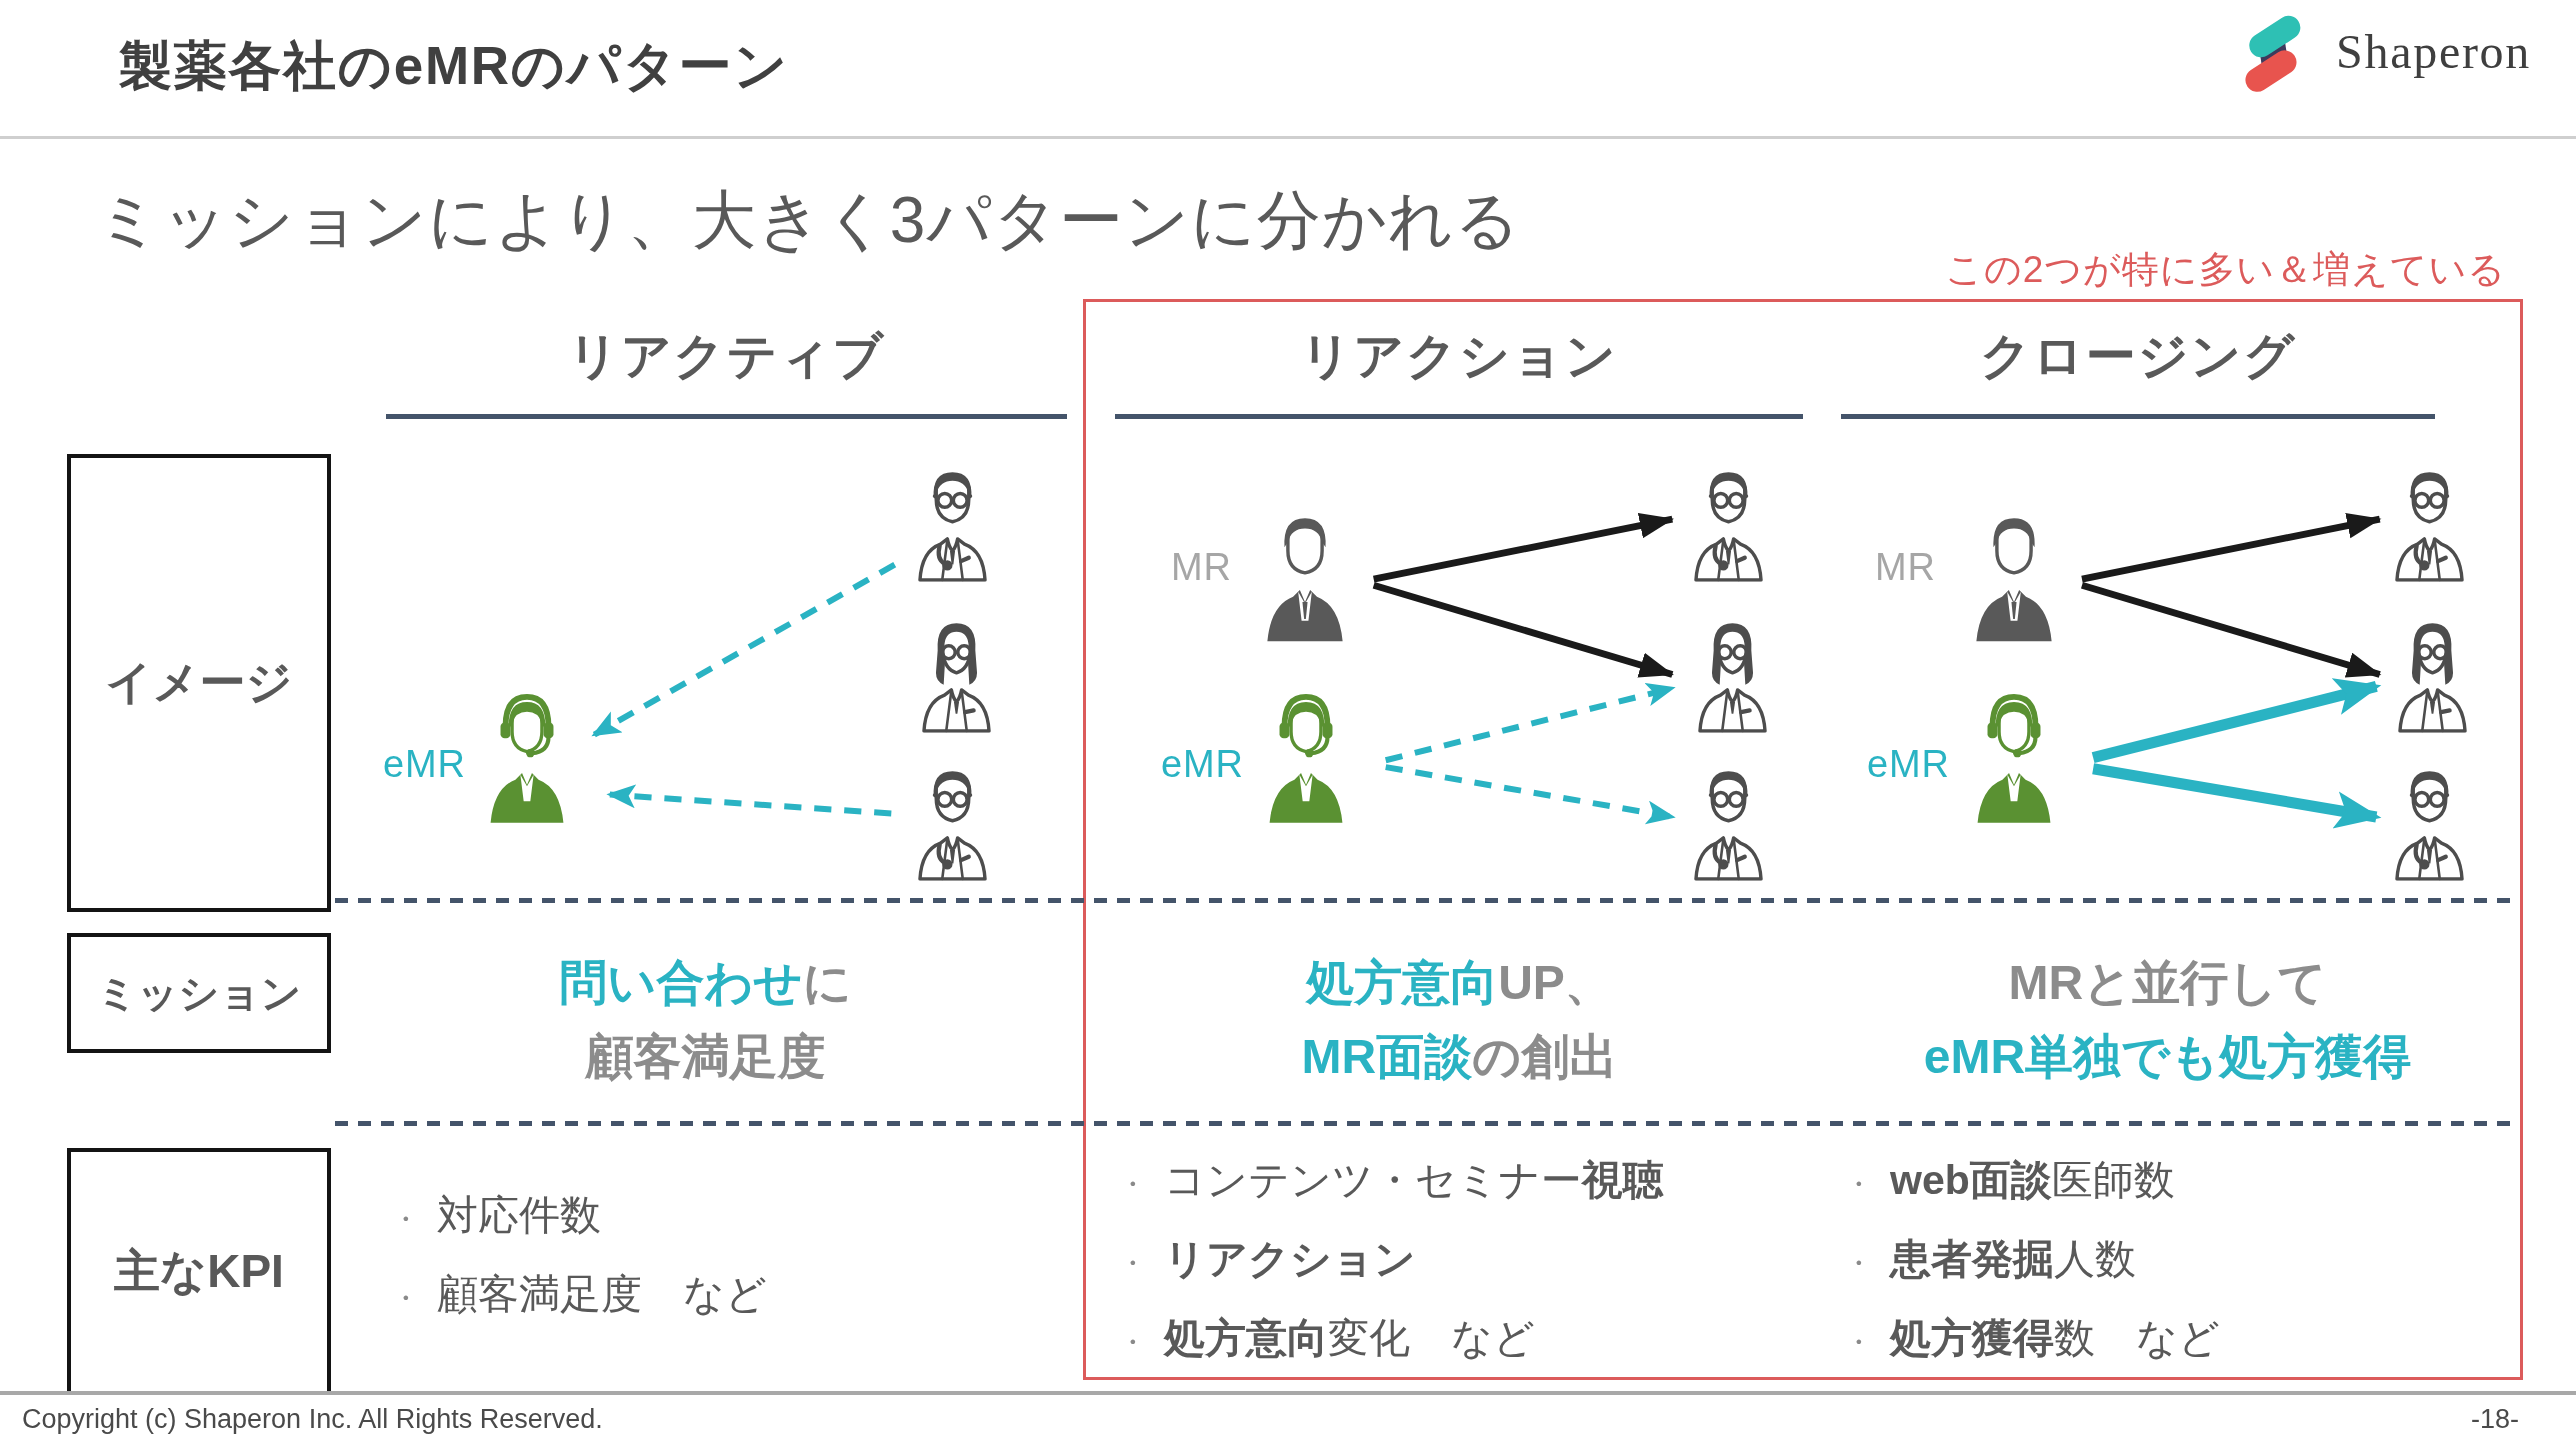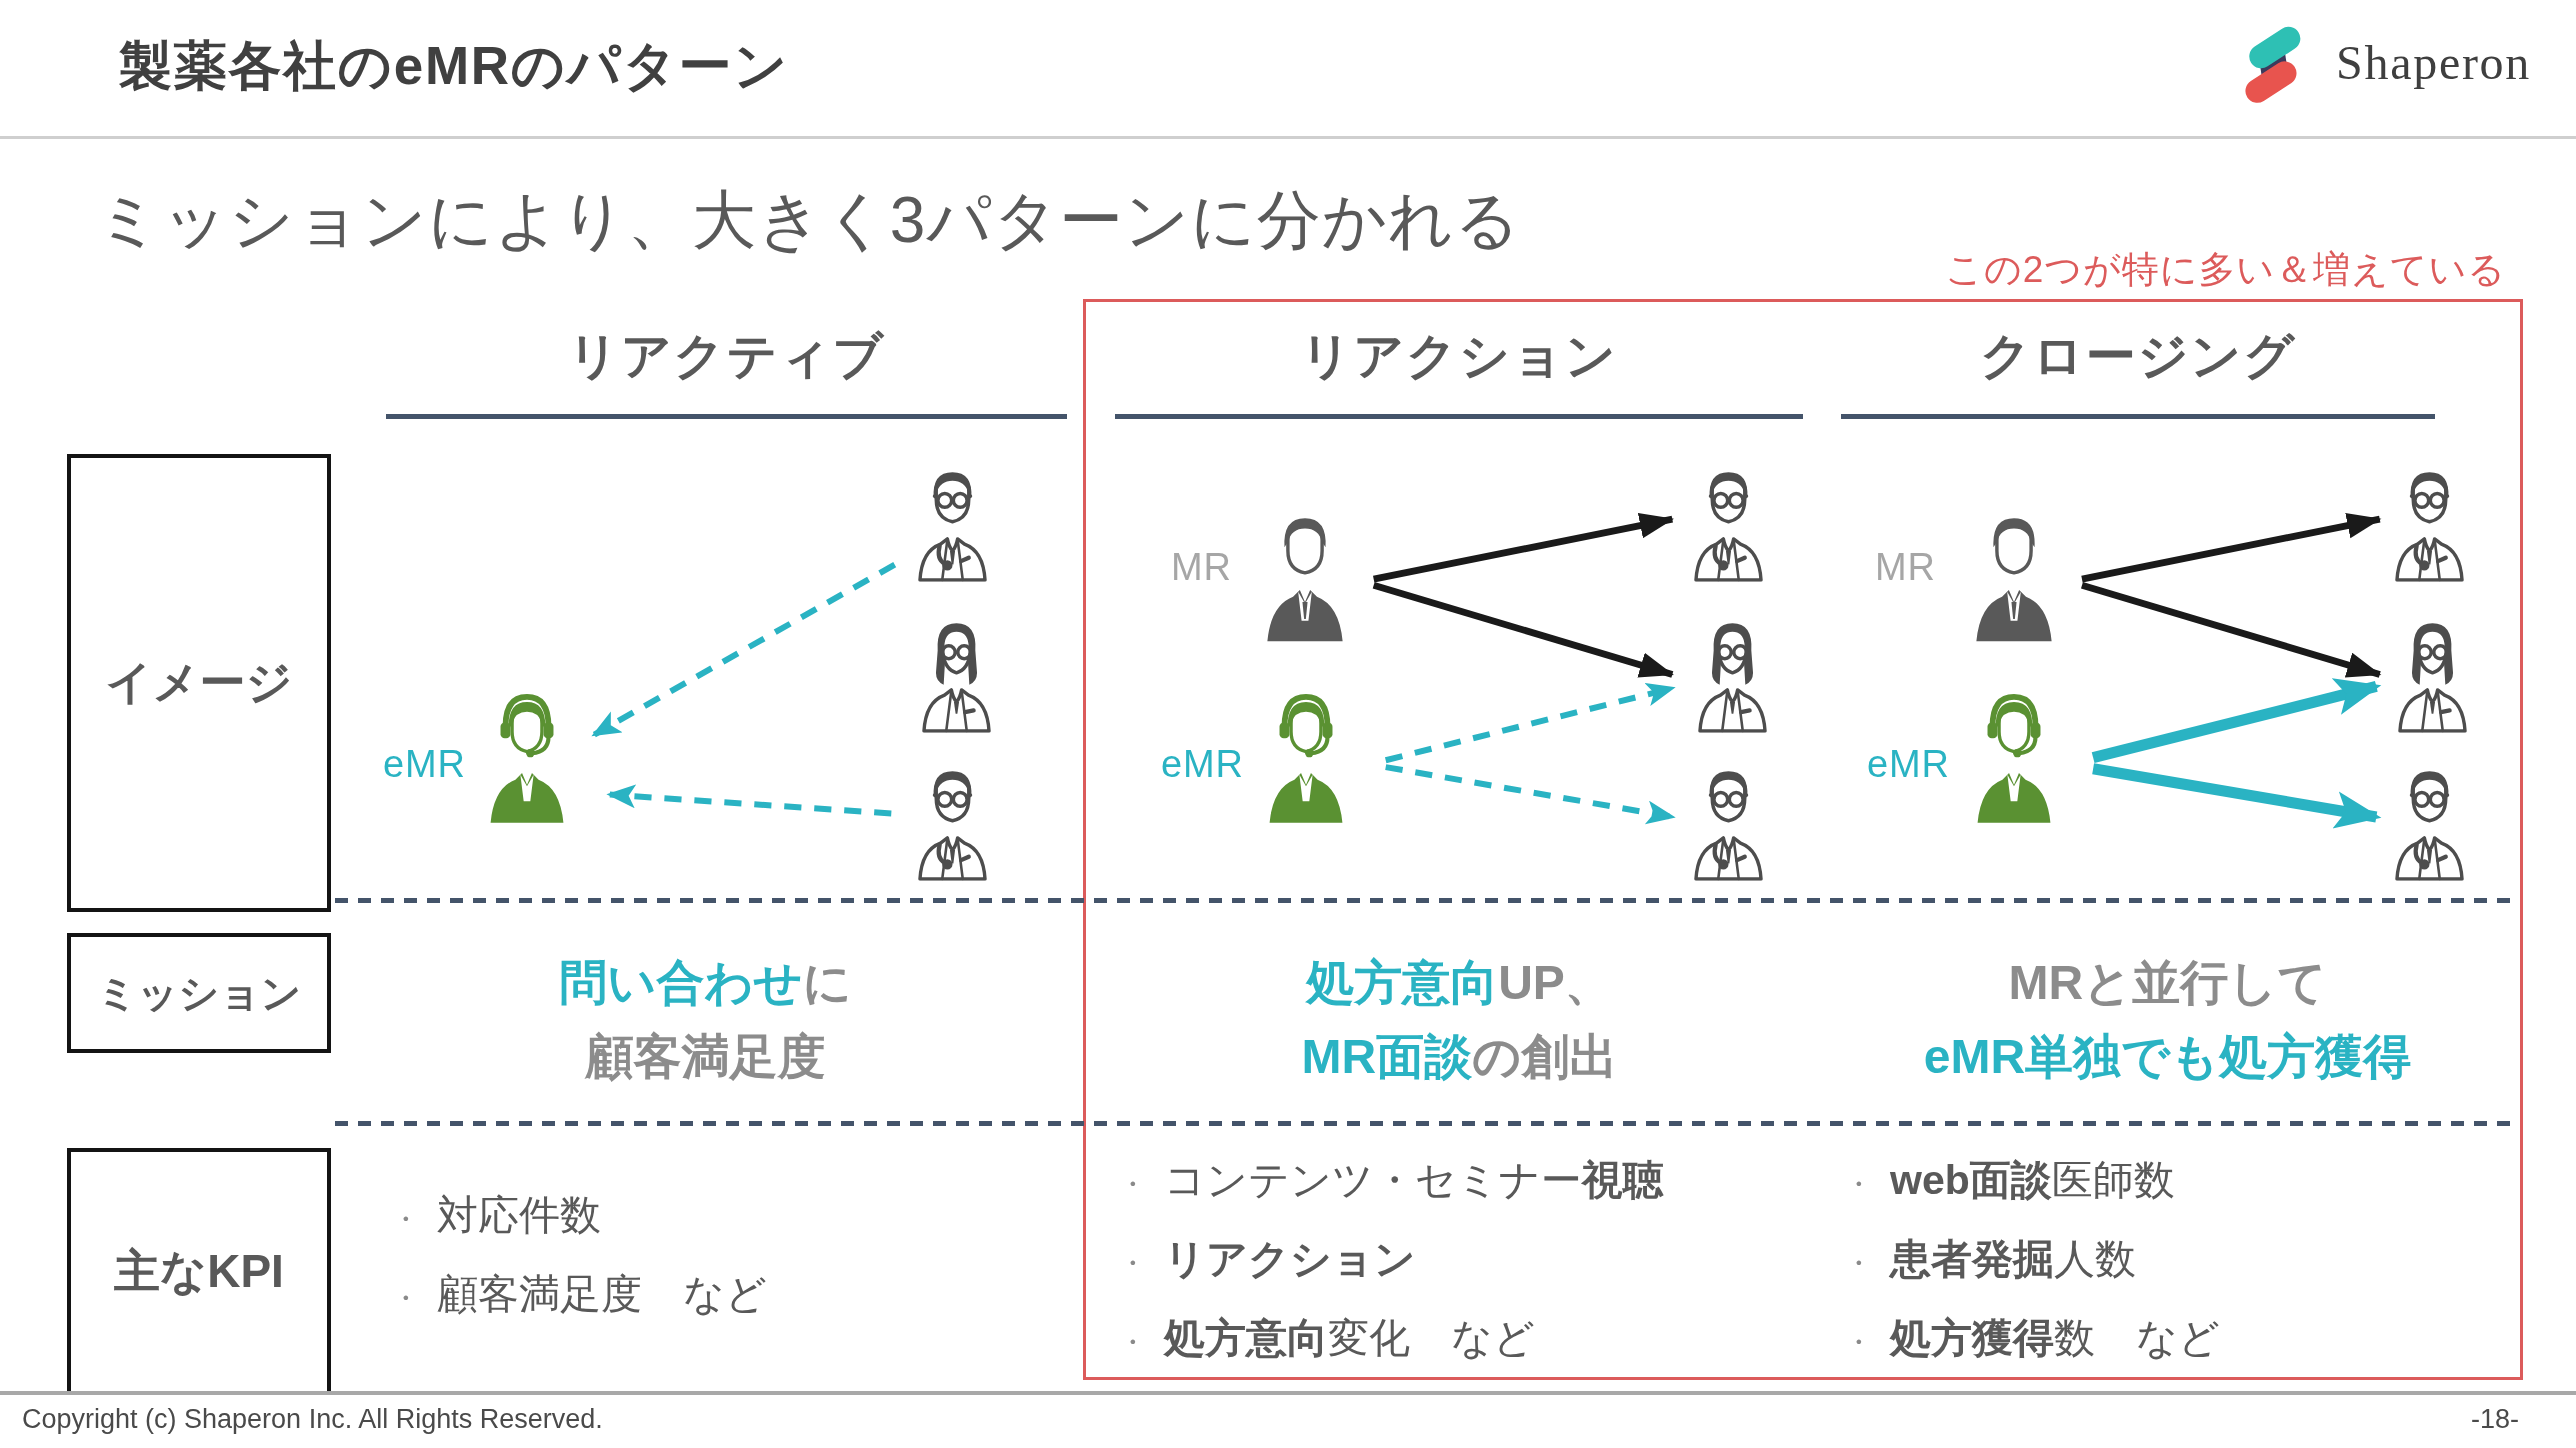--- a/index.html
+++ b/index.html
@@ -8,21 +8,21 @@
     --slate:#44546a; --divider:#cfcfcf; --footer-text:#4a4a4a;
     --logo-teal:#2ec0b4; --logo-red:#e8544e; --logo-navy:#3d3a5c; --icon-dark:#4d4d4d;
   }
   *{margin:0;padding:0;box-sizing:border-box;}
   html,body{background:#fff;}
   body{font-family:"Liberation Sans","DejaVu Sans",sans-serif;}
   .slide{position:relative;width:2576px;height:1449px;background:#fff;overflow:hidden;}
 
   
   .title{position:absolute;left:90px;top:31px;font-size:53px;font-weight:bold;color:var(--title);letter-spacing:1.7px;margin-left:29px;}
-  .logo{position:absolute;right:45px;top:14px;display:flex;align-items:center;gap:13.7px;}
+  .logo{position:absolute;right:45px;top:3px;display:flex;align-items:center;gap:13.7px;}
   .logo-text{font-family:"Liberation Serif","DejaVu Serif",serif;font-size:48px;color:#3f3f3f;letter-spacing:1.7px;}
   .header-line{position:absolute;left:0;top:136px;width:100%;height:3.4px;background:var(--divider);}
 
   
   .heading{position:absolute;left:96px;top:177px;font-size:64px;color:var(--text);letter-spacing:0.9px;}
   .annotation{position:absolute;right:70px;top:245px;font-size:37px;color:var(--red);letter-spacing:0.9px;}
 
   
   .red-box{position:absolute;left:1083px;top:299px;width:1440px;height:1081px;border:3.4px solid var(--red);}
 

